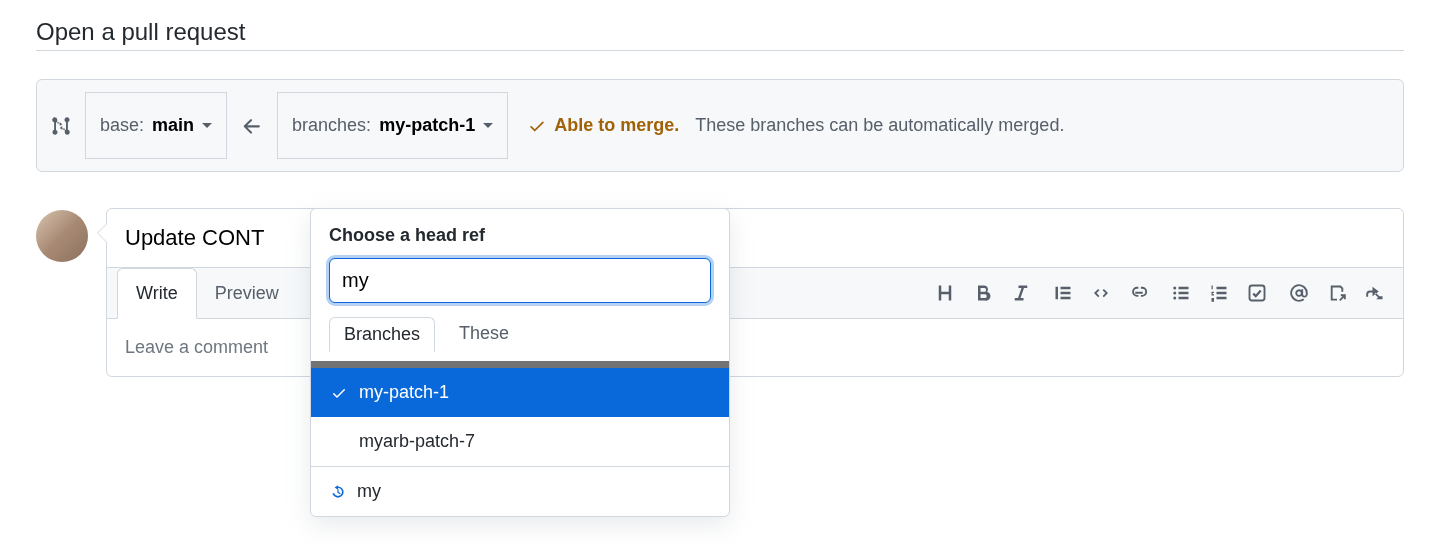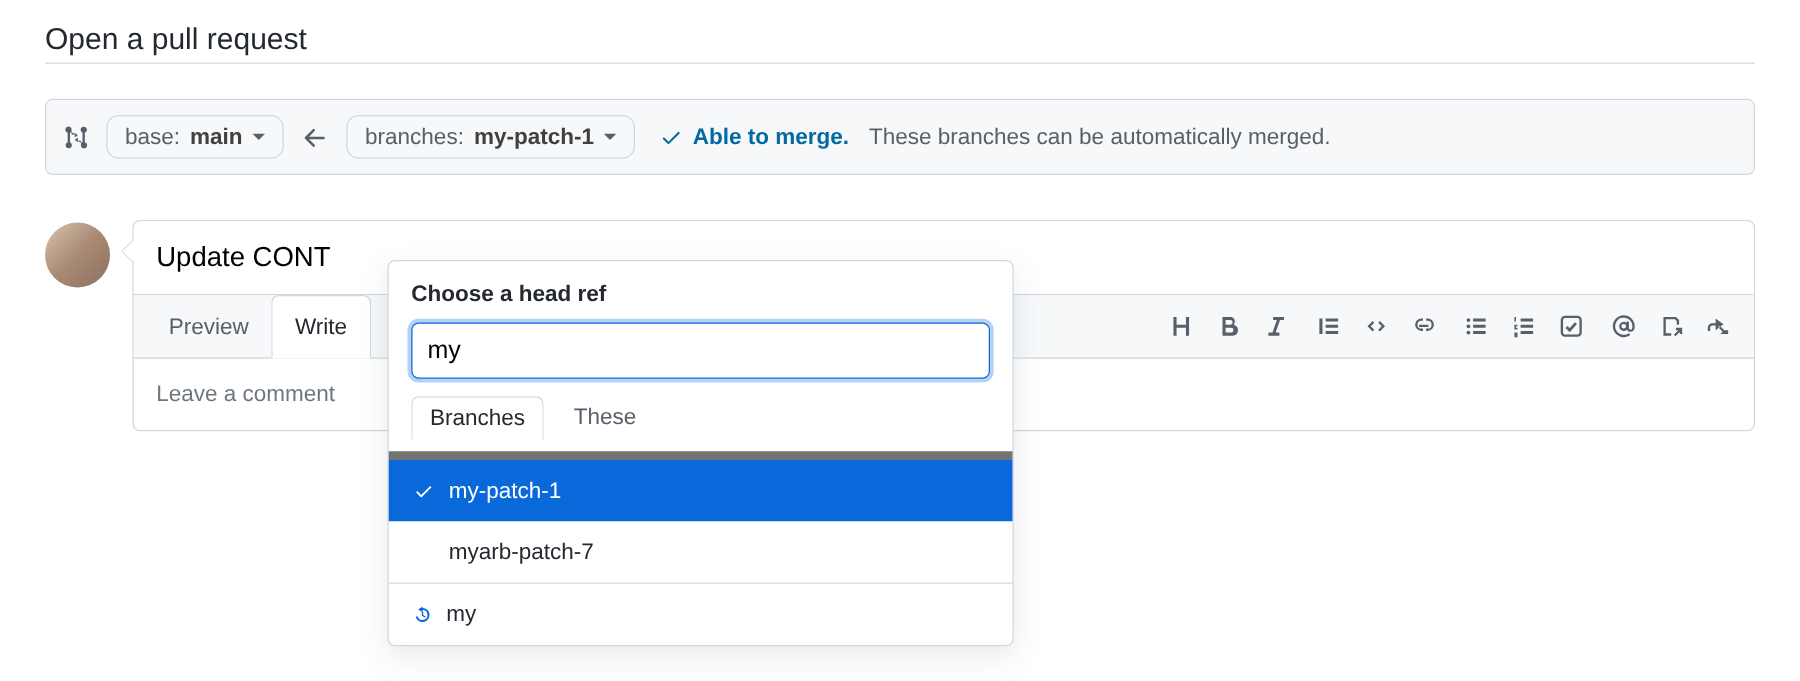--- a/index.html
+++ b/index.html
@@ -4,41 +4,41 @@
 <style>
   html,body{margin:0;padding:0;font-family:-apple-system,BlinkMacSystemFont,"Segoe UI",Helvetica,Arial,sans-serif;color:#24292f;background:#ffffff;}
   *{box-sizing:border-box;}
   .page{width:1440px;height:545px;padding:0 36px;position:relative;}
   h1{font-size:24px;font-weight:400;margin:18px 0 4px 0;}
   .subtitle{font-size:20px;color:#57606a;margin:0 0 16px 0;}
   .subtitle a{color:#0969da;text-decoration:none;}
   hr{border:none;border-top:1px solid #d0d7de;margin:0 0 28px 0;}
   .compare-row{background:#f6f8fa;border:1px solid #d0d7de;border-radius:6px;padding:12px 14px;display:flex;align-items:center;gap:14px;font-size:18px;}
   .compare-row .icon{color:#57606a;display:flex;align-items:center;}
-  .btn-sel{background:#f6f8fa;border:1px solid #d0d7de;border-radius:10px;padding:6px 14px;font-size:18px;color:#57606a;display:inline-flex;align-items:center;gap:8px;cursor:pointer;}
-  .btn-sel b{color:#404040;font-weight:600;}
+  .btn-sel{background:#f6f8fa;border:1px solid #d0d7de;border-radius:0;padding:22px 14px;font-size:18px;color:#57606a;display:inline-flex;align-items:center;gap:8px;cursor:pointer;}
+  .btn-sel b{color:#000000;font-weight:600;}
   .caret{width:0;height:0;border-left:5px solid transparent;border-right:5px solid transparent;border-top:5px solid #57606a;}
   .arrow-left{font-size:22px;color:#57606a;}
-  .merge-ok{color:#0369a1;font-weight:600;display:inline-flex;align-items:center;gap:8px;margin-left:6px;}
+  .merge-ok{color:#a16207;font-weight:600;display:inline-flex;align-items:center;gap:8px;margin-left:6px;}
   .merge-note{color:#57606a;margin-left:2px;}
   .pr-body{margin-top:36px;display:flex;gap:18px;align-items:flex-start;}
   .avatar{width:52px;height:52px;border-radius:50%;background:linear-gradient(135deg,#d9c4b0 0%,#a88a74 50%,#8c6f5e 100%);flex:0 0 52px;margin-top:2px;}
   .bubble{flex:1;position:relative;border:1px solid #d0d7de;border-radius:6px;background:#ffffff;}
   .bubble::before{content:"";position:absolute;left:-10px;top:14px;border:10px solid transparent;border-right-color:#d0d7de;border-left:none;}
   .bubble::after{content:"";position:absolute;left:-9px;top:14px;border:10px solid transparent;border-right-color:#ffffff;border-left:none;}
   .title-input{width:100%;border:none;border-bottom:none;padding:16px 18px;font-size:22px;outline:none;border-radius:6px 6px 0 0;}
   .tabbar{display:flex;align-items:center;padding:0 10px;background:#f6f8fa;border-top:1px solid #d0d7de;border-bottom:1px solid #d0d7de;}
   .tabbar .tab{padding:14px 18px;font-size:18px;color:#57606a;background:transparent;border:none;cursor:pointer;}
   .tabbar .tab.active{background:#ffffff;border:1px solid #d0d7de;border-bottom:1px solid #ffffff;border-radius:6px 6px 0 0;margin-bottom:-1px;color:#24292f;}
   .toolbar-icons{margin-left:auto;display:flex;gap:22px;align-items:center;color:#57606a;padding-right:8px;}
   .toolbar-icons .grp{display:flex;gap:18px;align-items:center;}
   .toolbar-icons span{cursor:pointer;display:inline-flex;}
   .comment{padding:18px;font-size:18px;color:#6e7781;}
   
-  .dropdown{position:absolute;left:310px;top:190px;width:501px;background:#ffffff;border:1px solid #d0d7de;border-radius:6px;box-shadow:0 8px 24px rgba(140,149,159,.2);z-index:10;}
+  .dropdown{position:absolute;left:310px;top:190px;width:420px;background:#ffffff;border:1px solid #d0d7de;border-radius:6px;box-shadow:0 8px 24px rgba(140,149,159,.2);z-index:10;}
   .dropdown .dd-title{font-weight:600;padding:16px 18px 12px;font-size:18px;}
   .dd-search{padding:0 18px 14px;}
   .dd-search input{width:100%;font-size:20px;padding:10px 12px;border:1px solid #0969da;border-radius:6px;outline:none;box-shadow:0 0 0 3px rgba(9,105,218,.3);}
   .dd-tabs{display:flex;gap:10px;padding:0 18px 10px;border-bottom:7px solid #737373;font-size:18px;}
   .dd-tabs .active{border:1px solid #d0d7de;border-bottom-color:#ffffff;border-radius:6px 6px 0 0;padding:6px 14px;margin-bottom:-1px;color:#24292f;font-weight:500;}
   .dd-tabs .inactive{padding:6px 14px;color:#57606a;cursor:pointer;}
   .dd-item{display:flex;align-items:center;gap:10px;padding:14px 18px;font-size:18px;cursor:pointer;}
   .dd-item .chk{width:20px;display:inline-flex;justify-content:center;}
   .dd-item.selected{background:#0969da;color:#ffffff;}
   .dd-recent{display:flex;align-items:center;gap:10px;padding:14px 18px;border-top:1px solid #d0d7de;color:#0969da;font-size:18px;}
@@ -80,22 +80,22 @@
       <span>Able to merge.</span>
     </span>
     <span class="merge-note">These branches can be automatically merged.</span>
   </div>
 
   <div class="pr-body">
     <div class="avatar"></div>
     <div class="bubble">
       <input class="title-input" value="Update CONT" style="">
       <div class="tabbar">
+        <button class="tab active">Write</button>
         <button class="tab">Preview</button>
-        <button class="tab active">Write</button>
 
         <div class="toolbar-icons">
           <div class="grp">
             <span>
                 <svg width="20" height="20" viewBox="0 0 16 16" fill="currentColor">
                   <path d="M3 2h2v5h6V2h2v12h-2V9H5v5H3z"></path>
                 </svg>
               </span>
             <span>
                 <svg width="20" height="20" viewBox="0 0 16 16" fill="currentColor">

